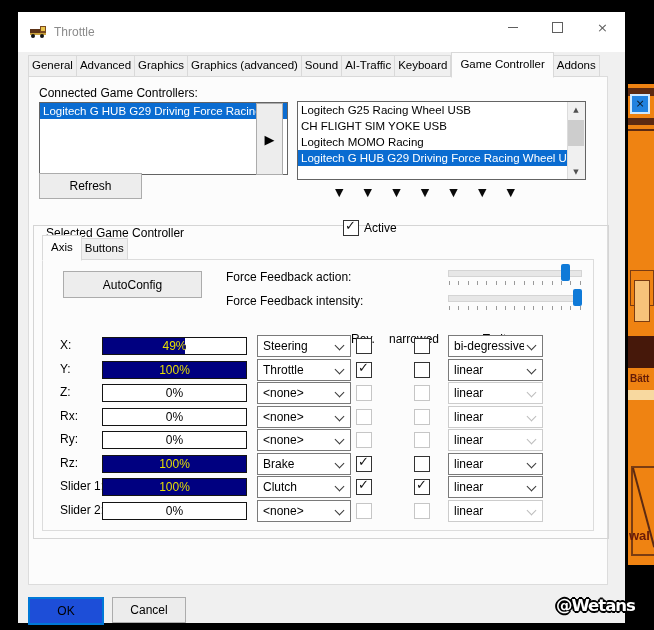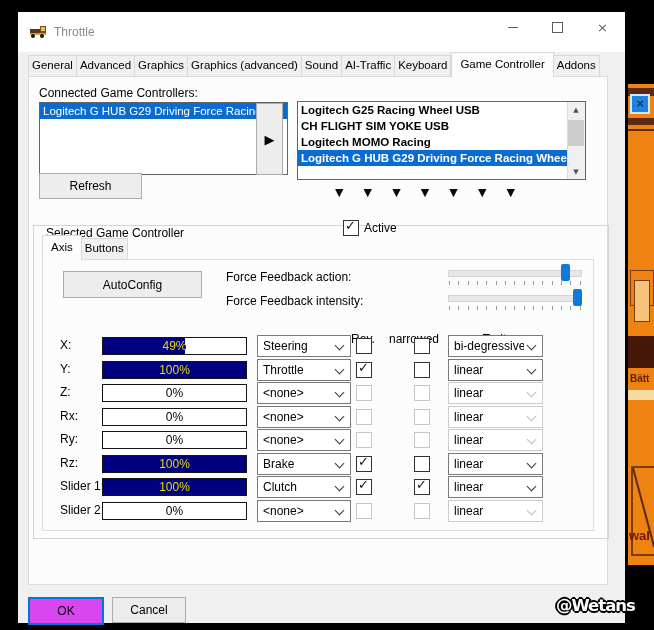--- a/index.html
+++ b/index.html
@@ -29,21 +29,21 @@
   #connected-label{position:absolute;left:10px;top:9px;}
   .listbox{position:absolute;background:#fff;border:1px solid #646464;overflow:hidden;}
   #device-list{left:10px;top:25px;width:247px;height:71px;}
   .litem{height:16px;line-height:16px;padding:0 3px;font-size:11.5px;white-space:nowrap;overflow:hidden;}
   .litem.sel{background:var(--sel);color:#fff;}
   #refresh-btn{position:absolute;left:10px;top:96px;width:101px;height:24px;background:#ededed;
        border:1px solid #acacac;display:flex;align-items:center;justify-content:center;}
   #transfer-btn{position:absolute;left:227px;top:26px;width:25px;height:70px;background:#ededed;
        border:1px solid #acacac;display:flex;align-items:center;justify-content:center;
        font-family:"DejaVu Sans",sans-serif;font-size:13px;}
-  #avail-wrap{left:268px;top:24px;width:287px;height:77px;font-weight:bold;}
+  #avail-wrap{left:268px;top:24px;width:287px;height:77px;}
   #avail-list{position:absolute;left:0;top:0;right:17px;bottom:0;}
   #avail-scroll{position:absolute;right:0;top:0;width:17px;bottom:0;background:#f0f0f0;border-left:1px solid #dcdcdc;}
   .sarrow{position:absolute;left:0;width:16px;height:15px;display:flex;align-items:center;justify-content:center;
        font-family:"DejaVu Sans",sans-serif;font-size:7px;color:#505050;}
   #scroll-up{top:0;} #scroll-down{bottom:0;}
   #scroll-thumb{position:absolute;left:0;top:18px;width:16px;height:26px;background:#cdcdcd;}
   #markers{position:absolute;left:306px;top:110px;width:180px;display:flex;justify-content:space-between;}
   .marker{font-family:"DejaVu Sans",sans-serif;font-size:11px;color:#0a0a0a;line-height:11px;}
   
   #group{position:absolute;left:4px;top:148px;width:574px;height:312px;border:1px solid #d5d5d5;}
@@ -82,21 +82,21 @@
   .combo .ctext{position:absolute;left:5px;top:0;right:18px;line-height:20px;white-space:nowrap;overflow:hidden;}
   .combo .chev{position:absolute;right:7px;top:6px;width:6px;height:6px;
        border-right:1.4px solid #3a3a3a;border-bottom:1.4px solid #3a3a3a;transform:rotate(45deg);}
   .combo.disabled{border-color:#cccccc;}
   .combo.disabled .chev{border-color:#bdbdbd;}
   .combo.func{left:214px;width:92px;}
   .combo.trait{left:405px;width:93px;}
   .cb.rev{position:absolute;left:313px;top:3px;}
   .cb.nar{position:absolute;left:371px;top:3px;}
   
-  #ok-btn{position:absolute;left:10px;top:585px;width:72px;height:24px;background:#d946ef;
+  #ok-btn{position:absolute;left:10px;top:585px;width:72px;height:24px;background:#1d4ed8;
        border:2px solid var(--focus);display:flex;align-items:center;justify-content:center;}
   #cancel-btn{position:absolute;left:94px;top:585px;width:72px;height:24px;background:#ececec;
        border:1px solid #acacac;display:flex;align-items:center;justify-content:center;}
   
   #bgwin{position:absolute;left:628px;top:84px;width:26px;height:481px;background:var(--orange);overflow:hidden;}
   .bstripe{position:absolute;left:0;width:100%;background:#5c2a12;}
   #bg-close{position:absolute;left:2px;top:10px;width:16px;height:16px;background:#2282e0;
        border:2px solid #cfe8ff;display:flex;align-items:center;justify-content:center;
        font-family:"DejaVu Sans",sans-serif;font-size:11px;color:#0d1a26;line-height:16px;}
   .truckline{position:absolute;border:1px solid #7a3c12;}

